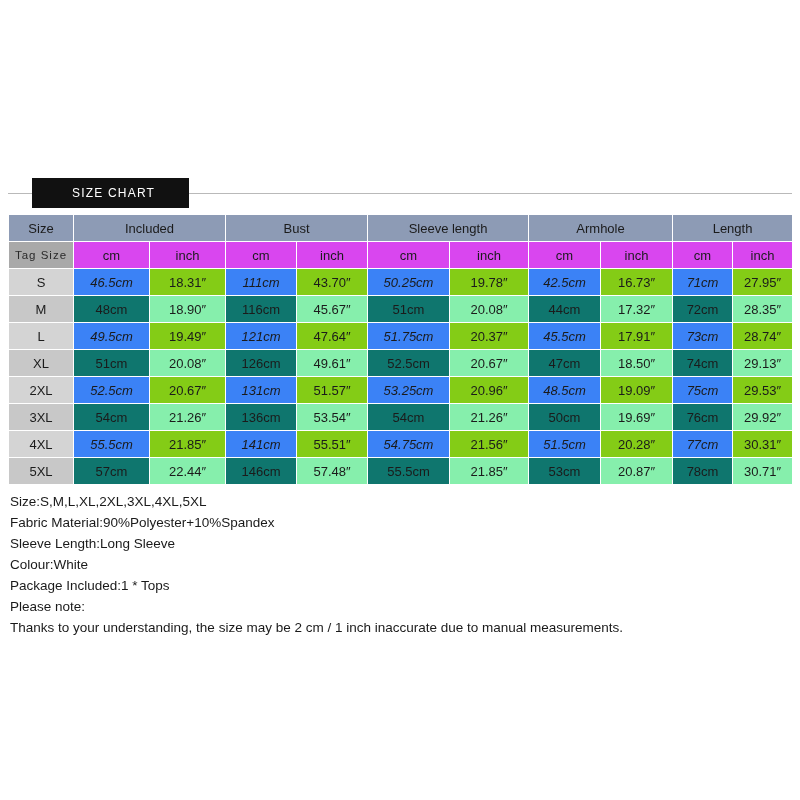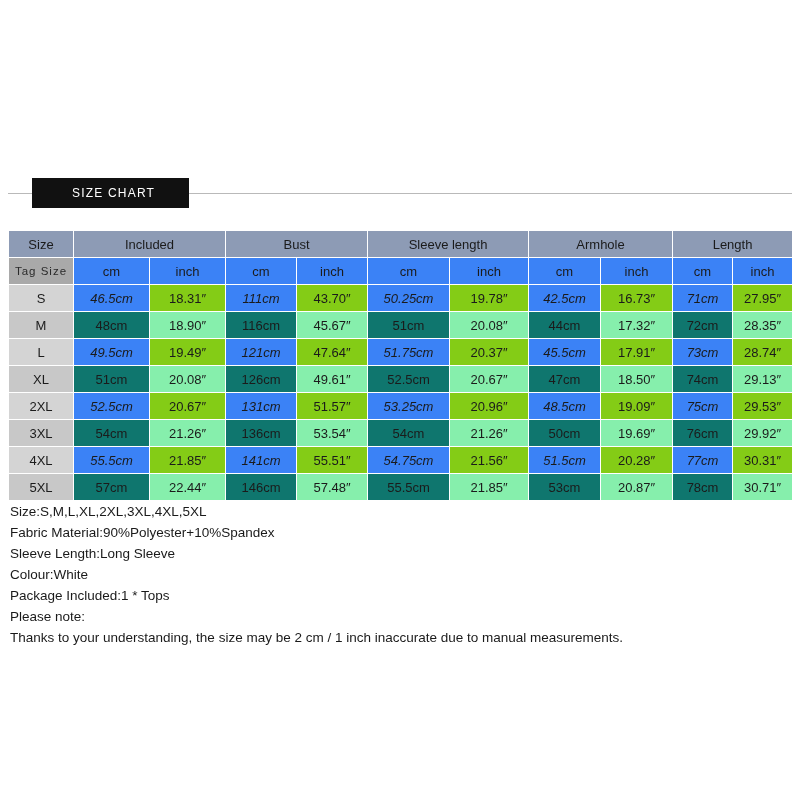--- a/index.html
+++ b/index.html
@@ -51,40 +51,40 @@
     font-size: 12px;
     letter-spacing: 1.2px;
     clip-path: polygon(0 0, 100% 0, 100% 100%, 86% 50%, 100% 100%, 0 100%);
   }
 
   
   table.size-table {
     border-collapse: collapse;
     width: 784px;
     table-layout: fixed;
-    margin-top: 20px;
+    margin-top: 4px;
   }
   table.size-table td, table.size-table th {
     border: 1px solid #ffffff;
     text-align: center;
     font-size: 13px;
     color: #1b1b1b;
     height: 26px;
     padding: 0;
     font-weight: normal;
   }
   .hdr {
     background: #8d9bb5;
     color: #ffffff;
     font-weight: bold;
     font-size: 13.5px;
     height: 34px;
   }
   .sub {
-    background: #3b82f6;
+    background: #d946ef;
     font-size: 12px;
     height: 26px;
   }
   .sub.tagsize {
     background: #a9a9a9;
     color: #2a2a2a;
     letter-spacing: 1px;
     font-size: 11.5px;
   }
   .sizecell {
@@ -93,20 +93,21 @@
   }
   .cm-odd   { background: #3b82f6; font-style: italic; }
   .cm-even  { background: #0f766e; }
   .in-odd   { background: #84cc16; }
   .in-even  { background: #86efac; }
   tr.r-odd .sizecell  { background: #d4d4d4; }
   tr.r-even .sizecell { background: #c8c8c8; }
 
   
   .notes {
+    margin-top: 6px;
     padding-left: 2px;
   }
   .note {
     font-size: 13.5px;
     color: #1a1a1a;
     line-height: 21px;
     white-space: pre;
   }
 </style>
 </head>

